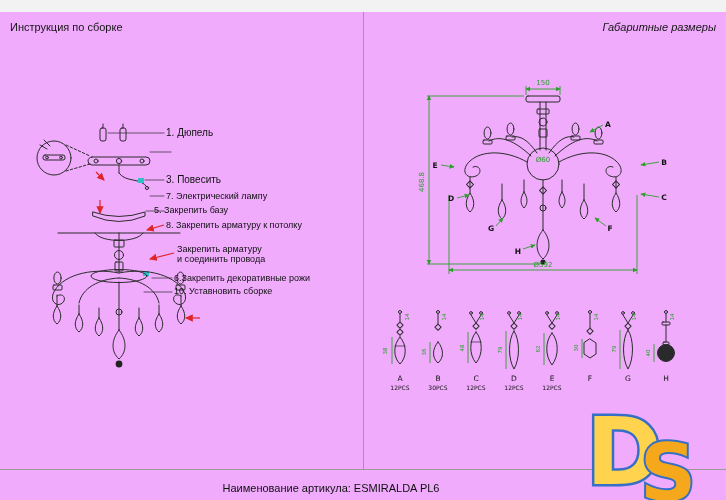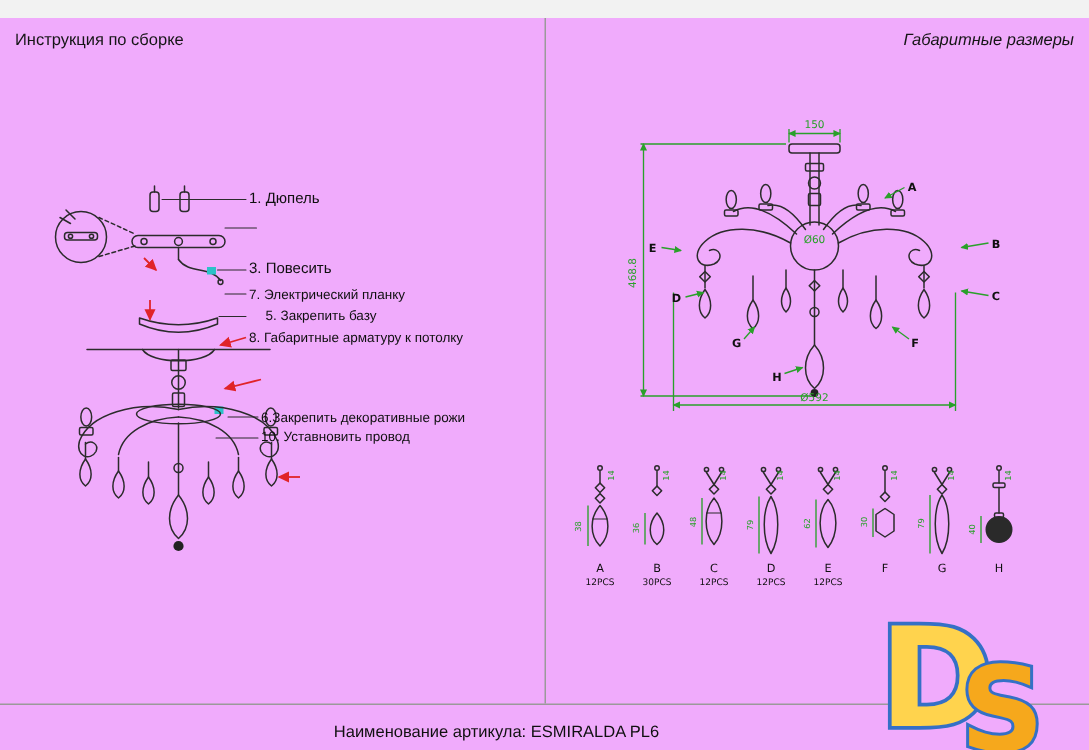--- a/index.html
+++ b/index.html
@@ -352,25 +352,27 @@
         <text class="pdim" x="650" y="341" transform="rotate(-90 650 341)">40</text>
         <text class="pt" x="666" y="369">H</text>
         <text class="ptq" x="666" y="378"></text>
       </g>
     </g>
   </svg>
 
   <div class="steps">
     <div class="step lg" style="left:166px;top:115px"><span class="n">1.</span> <span class="t">Дюпель</span></div>
     <div class="step lg" style="left:166px;top:162px"><span class="n">3.</span> <span class="t">Повесить</span></div>
-    <div class="step" style="left:166px;top:179px"><span class="n">7.</span> <span class="t">Электрический планку</span></div>
-    <div class="step" style="left:177px;top:193px"><span class="n">5.</span> <span class="t">Закрепить базу</span></div>
-    <div class="step" style="left:166px;top:208px"><span class="n">8.</span> <span class="t">Габаритные арматуру к потолку</span></div>
+    <div class="step" style="left:166px;top:179px"><span class="n">7.</span> <span class="t">Электрический лампу</span></div>
+    <div class="step" style="left:154px;top:193px"><span class="n">5.</span> <span class="t">Закрепить базу</span></div>
+    <div class="step" style="left:166px;top:208px"><span class="n">8.</span> <span class="t">Закрепить арматуру к потолку</span></div>
+    <div class="step" style="left:177px;top:232px"><span class="t pre">Закрепить арматуру
+и соединить провода</span></div>
     <div class="step" style="left:174px;top:261px"><span class="n">6.</span><span class="t">Закрепить декоративные рожи</span></div>
-    <div class="step" style="left:174px;top:274px"><span class="n">10.</span> <span class="t">Уставновить провод</span></div>
+    <div class="step" style="left:174px;top:274px"><span class="n">10.</span> <span class="t">Уставновить сборке</span></div>
   </div>
 
   <div class="footer"><span>Наименование артикула: ESMIRALDA PL6</span></div>
 
   <svg class="logo" viewBox="0 0 140 115">
     <text x="8" y="92" font-size="92" fill="var(--logo-yellow)" stroke="var(--logo-blue)" stroke-width="5" paint-order="stroke">D</text>
     <text x="62" y="108" font-size="78" fill="var(--logo-orange)" stroke="var(--logo-blue)" stroke-width="4" paint-order="stroke">S</text>
   </svg>
 
 </div>

